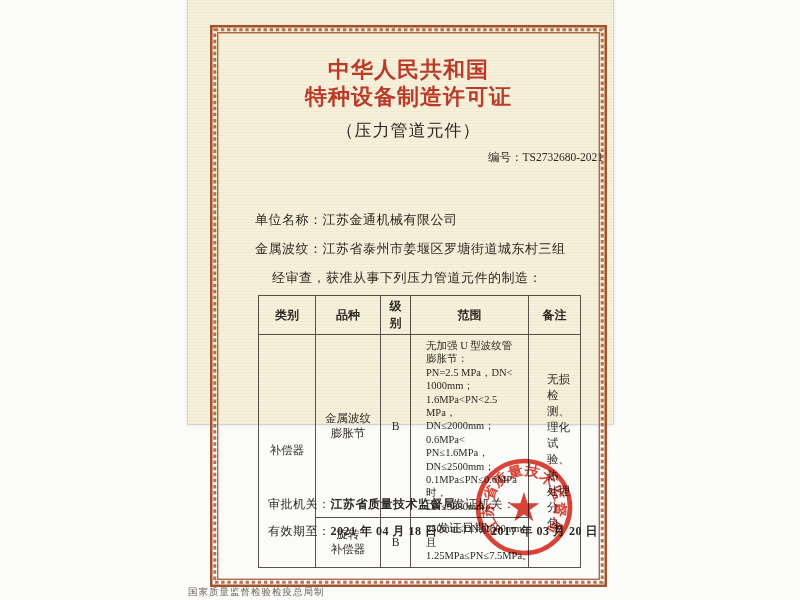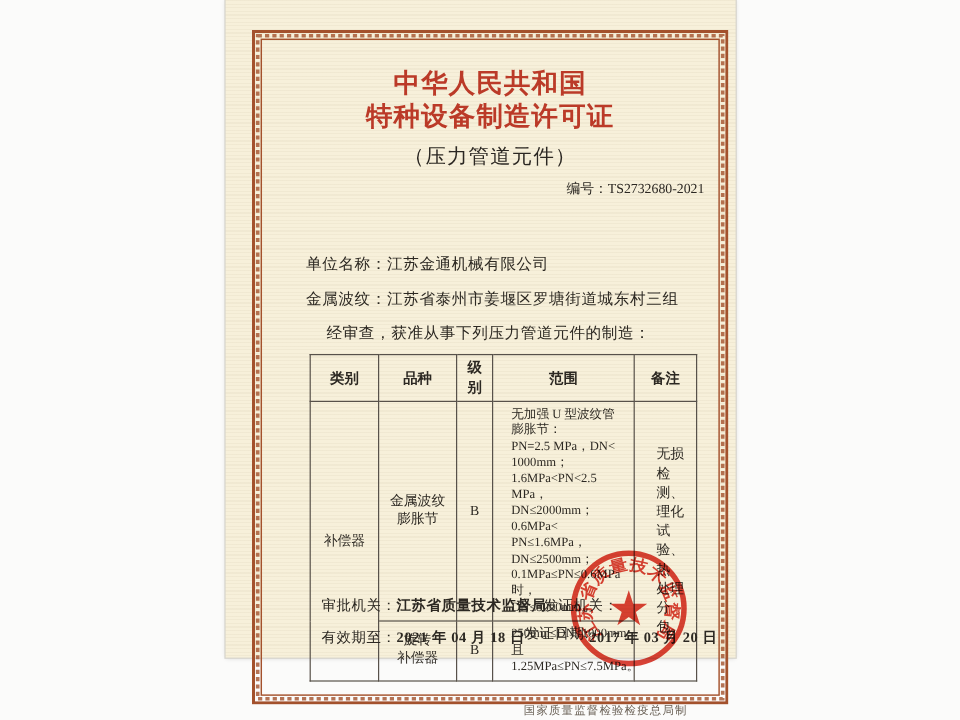--- a/index.html
+++ b/index.html
@@ -6,36 +6,36 @@
     margin: 0; padding: 0;
     width: 800px; height: 600px;
     overflow: hidden;
     background: #fbfbfa;
     font-family: "Liberation Serif", "DejaVu Serif", serif;
   }
   .canvas { position: relative; width: 800px; height: 600px; }
 
   
   .paper {
-    position: absolute; left: 188px; top: 0; width: 425px; height: 548px;
+    position: absolute; left: 188px; top: 0; width: 425px; height: 424px;
     background:
       repeating-linear-gradient(180deg, rgba(120,100,60,0.05) 0 1px, rgba(0,0,0,0) 1px 3px),
       #f7f0da;
     box-shadow: 0 0 0 1px #d6d4cc, 0 0 4px rgba(0,0,0,.18);
   }
 
   
   .frame { position: absolute; left: 22px; top: 25px; }
 
   
   .title-block { position: absolute; left: 22px; top: 56px; width: 397px; text-align: center; }
   .cn-title { font-size: 22px; font-weight: bold; color: #bb3a28; letter-spacing: 1px; line-height: 27px; }
   .en-title { font-size: 14.5px; font-weight: bold; color: #201d1a; line-height: 17px; margin-top: 3px; }
   .category-line { font-size: 17px; color: #2b2722; letter-spacing: 1px; margin-top: 9px; }
-  .serial-line { font-size: 11.5px; color: #2b2722; text-align: right; padding-right: 20px; margin-top: 8px; }
+  .serial-line { font-size: 11.5px; color: #2b2722; text-align: right; padding-right: 4px; margin-top: 8px; }
 
   
   .info-block { position: absolute; left: 67px; top: 212px; width: 340px; font-size: 13px; color: #2c2822; }
   .info-line { line-height: 16px; margin-bottom: 13px; letter-spacing: 0.5px; white-space: nowrap; }
   .info-line.indent { padding-left: 17px; margin-bottom: 13px; }
 
   
   table.license-table {
     position: absolute; left: 70px; top: 295px; width: 322px;
     border-collapse: collapse; table-layout: fixed;
@@ -61,21 +61,21 @@
   .issuing   { left: 265px; top: 496px; }
   .valid     { left: 80px; top: 523px; }
   .issue-date-label { left: 249px; top: 520px; }
   .issue-date-value { left: 303px; top: 523px; font-weight: bold; }
 
   
   .seal { position: absolute; left: 281px; top: 452px; width: 110px; height: 110px;
           mix-blend-mode: multiply; opacity: 0.9; }
 
   
-  .made-by { position: absolute; left: 0; top: 586px; width: 385px; text-align: right;
+  .made-by { position: absolute; left: 0; top: 586px; width: 385px; text-align: left;
              font-size: 9.5px; color: #6a6156; letter-spacing: 1px; }
 </style>
 </head>
 <body>
 
 <div class="canvas">
 
   <div class="paper">
 
     <svg class="frame" width="397" height="562" viewBox="0 0 397 562" aria-hidden="true">

